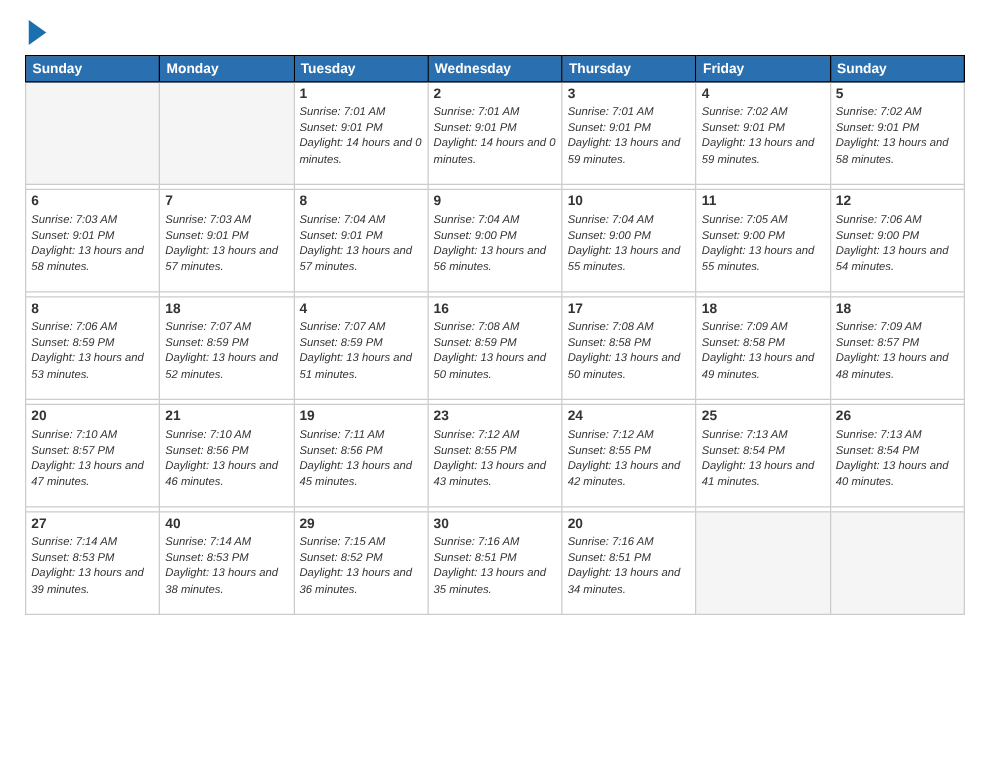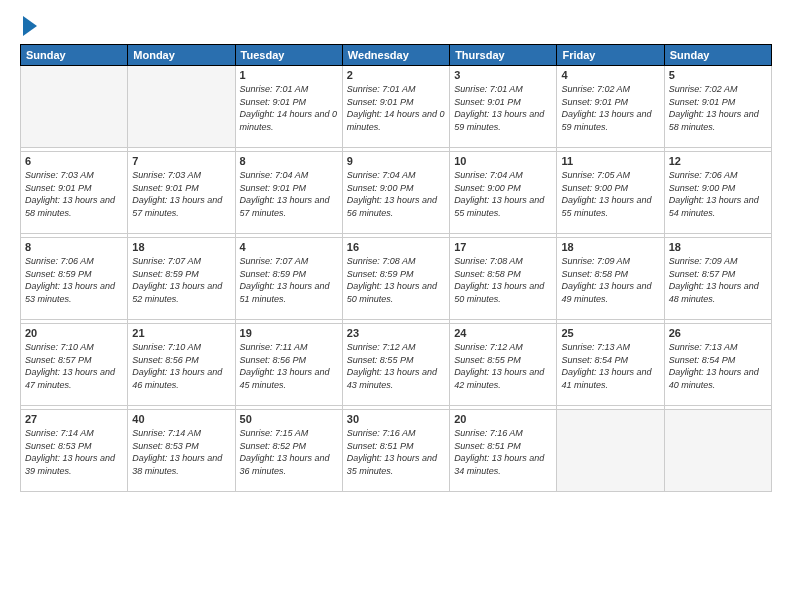--- a/index.html
+++ b/index.html
@@ -296,21 +296,21 @@
         <tr>
           <td>
             <span class="day-num">27</span>
             <div class="day-detail">Sunrise: 7:14 AM<br>Sunset: 8:53 PM<br>Daylight: 13 hours and 39 minutes.</div>
           </td>
           <td>
             <span class="day-num">40</span>
             <div class="day-detail">Sunrise: 7:14 AM<br>Sunset: 8:53 PM<br>Daylight: 13 hours and 38 minutes.</div>
           </td>
           <td>
-            <span class="day-num">50</span>
+            <span class="day-num">29</span>
             <div class="day-detail">Sunrise: 7:15 AM<br>Sunset: 8:52 PM<br>Daylight: 13 hours and 36 minutes.</div>
           </td>
           <td>
             <span class="day-num">30</span>
             <div class="day-detail">Sunrise: 7:16 AM<br>Sunset: 8:51 PM<br>Daylight: 13 hours and 35 minutes.</div>
           </td>
           <td>
             <span class="day-num">20</span>
             <div class="day-detail">Sunrise: 7:16 AM<br>Sunset: 8:51 PM<br>Daylight: 13 hours and 34 minutes.</div>
           </td>

